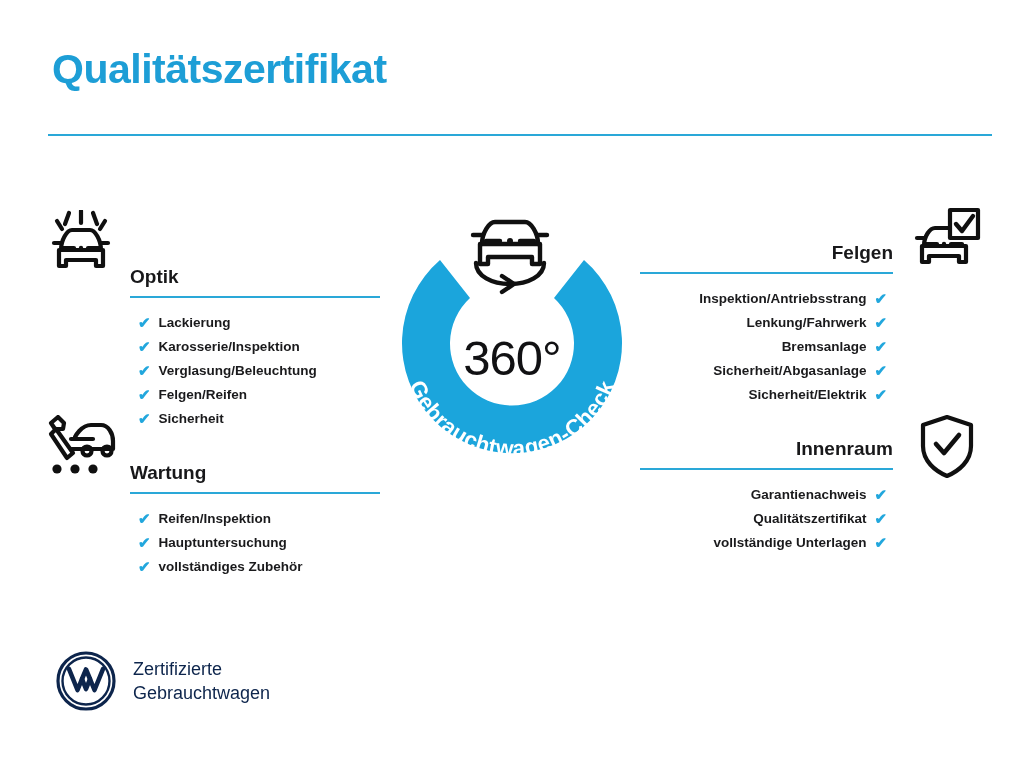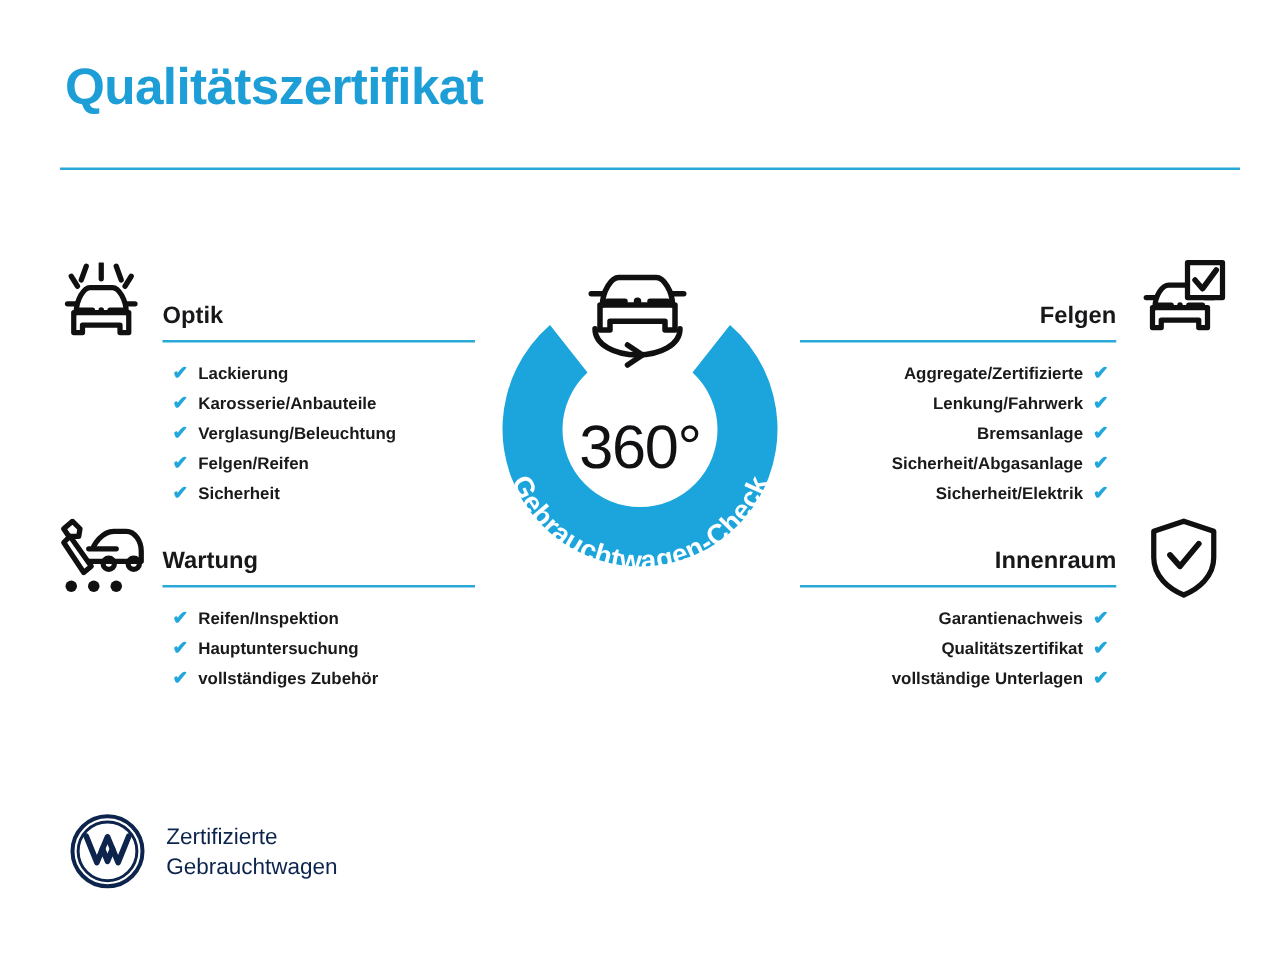--- a/index.html
+++ b/index.html
@@ -77,21 +77,21 @@
   }
   .check-mark {
     color: #22a7dd;
     font-size: 15px;
     font-weight: bold;
     line-height: 1;
     display: inline-block;
   }
 
   
-  .block.left .block-head { text-align: left; }
+  .block.left .block-head { text-align: left; margin-top: 24px; }
   .block.left .check-item { justify-content: flex-start; padding-left: 8px; }
   .block.left .check-mark { margin-right: 8px; }
 
   
   .block.right .block-head { text-align: right; }
   .block.right .check-item { justify-content: flex-end; padding-right: 6px; }
   .block.right .check-mark { margin-left: 8px; order: 2; }
 
   
   #block-optik    { left: 130px; top: 240px;  width: 250px; }
@@ -238,21 +238,21 @@
     <div class="block-title">Optik</div>
     <div class="block-rule"></div>
   </div>
   <ul class="check-list">
     <li class="check-item">
       <span class="check-mark">✔</span>
       <span>Lackierung</span>
     </li>
     <li class="check-item">
       <span class="check-mark">✔</span>
-      <span>Karosserie/Anbauteile</span>
+      <span>Karosserie/Inspektion</span>
     </li>
     <li class="check-item">
       <span class="check-mark">✔</span>
       <span>Verglasung/Beleuchtung</span>
     </li>
     <li class="check-item">
       <span class="check-mark">✔</span>
       <span>Felgen/Reifen</span>
     </li>
     <li class="check-item">
@@ -284,21 +284,21 @@
 </div>
 
 <div class="block right" id="block-technik">
   <div class="block-head">
     <div class="block-title">Felgen</div>
     <div class="block-rule"></div>
   </div>
   <ul class="check-list">
     <li class="check-item">
       <span class="check-mark">✔</span>
-      <span>Aggregate/Zertifizierte</span>
+      <span>Inspektion/Antriebsstrang</span>
     </li>
     <li class="check-item">
       <span class="check-mark">✔</span>
       <span>Lenkung/Fahrwerk</span>
     </li>
     <li class="check-item">
       <span class="check-mark">✔</span>
       <span>Bremsanlage</span>
     </li>
     <li class="check-item">

